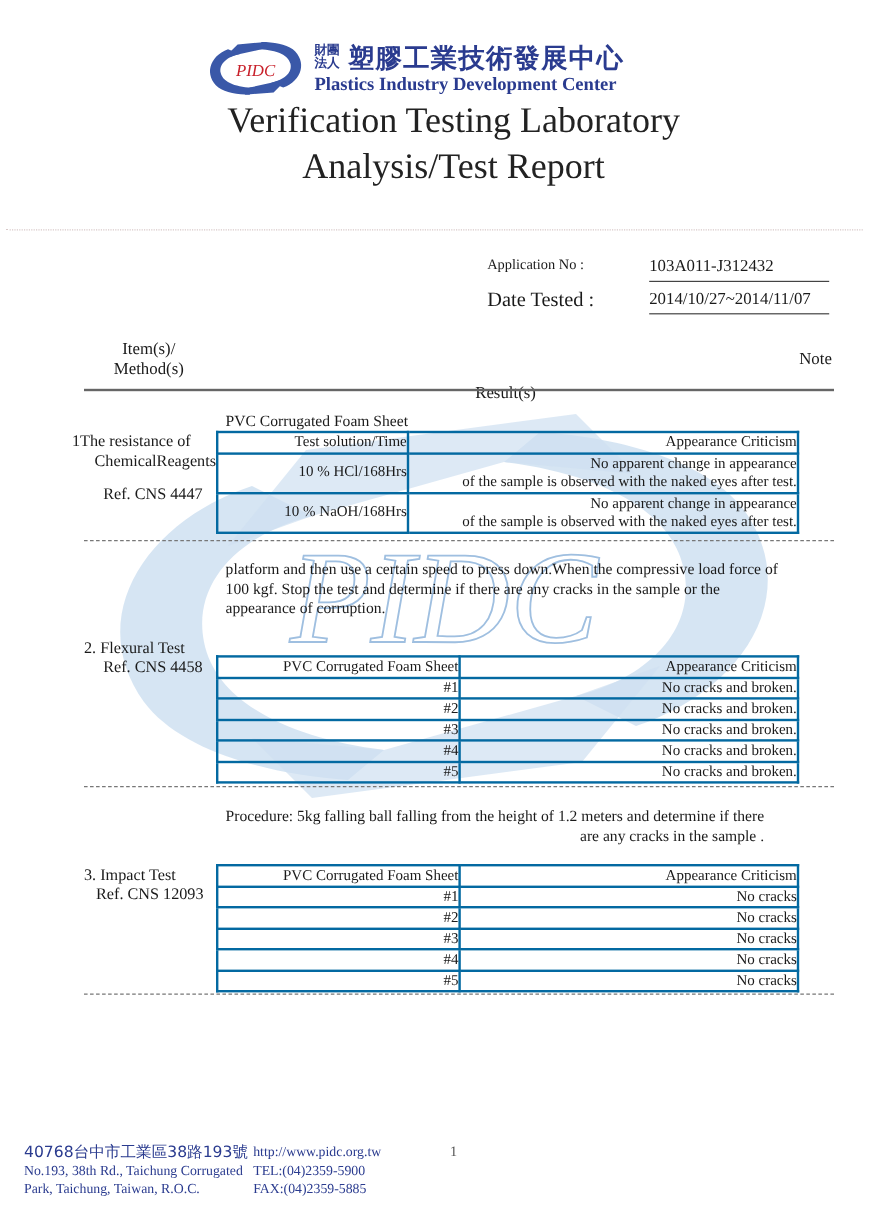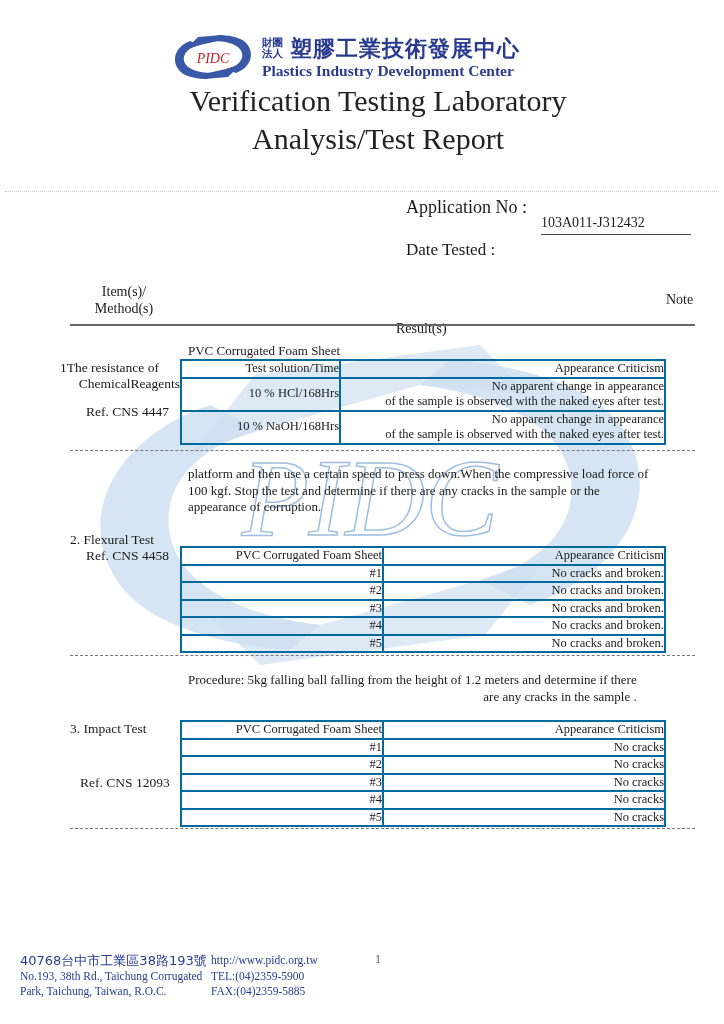--- a/index.html
+++ b/index.html
@@ -11,21 +11,21 @@
 
   
   .logo-mark { left: 168px; top: 33px; width: 90px; height: 48px; }
   .org-label { left: 262px; top: 37px; font-size: 10.5px; line-height: 11px; color: #2a3b8f; font-weight: bold; font-family: "DejaVu Sans", sans-serif; }
   .org-zh { left: 290px; top: 34px; font-size: 22px; font-weight: bold; color: #2a3b8f; letter-spacing: 1px; font-family: "DejaVu Sans", sans-serif; }
   .org-en { left: 262px; top: 62px; font-size: 15.5px; font-weight: bold; color: #2a3b8f; }
   .title1 { left: 0; width: 756px; top: 84px; text-align: center; font-size: 30px; color: #222; }
   .title2 { left: 0; width: 756px; top: 122px; text-align: center; font-size: 30px; color: #222; }
   .top-rule { left: 5px; width: 714px; top: 191px; border-top: 1px dotted #d8c8c8; }
 
-  .app-label { left: 406px; top: 197px; font-size: 18px; }
+  .app-label { left: 406px; top: 213px; font-size: 12px; }
   .app-value { left: 541px; top: 215px; width: 150px; font-size: 14px; padding-bottom: 3px; border-bottom: 1.5px solid #444; }
   .date-label { left: 406px; top: 240px; font-size: 17px; }
   .date-value { left: 541px; top: 242px; width: 150px; font-size: 14px; padding-bottom: 3px; border-bottom: 1.5px solid #444; }
 
   .col-item { left: 80px; top: 283px; width: 88px; text-align: center; font-size: 14px; line-height: 17px; }
   .col-result { left: 396px; top: 292px; font-size: 14px; margin-top: 29px; }
   .col-note { left: 666px; top: 292px; font-size: 14px; }
   .header-rule { left: 70px; width: 625px; top: 324px; border-top: 2px solid #666; }
 
   .dash-rule { left: 70px; width: 625px; border-top: 1px dashed #777; }
@@ -70,20 +70,21 @@
   <div class="abs org-zh">塑膠工業技術發展中心</div>
   <div class="abs org-en">Plastics Industry Development Center</div>
 
   <div class="abs title1">Verification Testing Laboratory</div>
   <div class="abs title2">Analysis/Test  Report</div>
   <div class="abs top-rule"></div>
 
   <div class="abs app-label">Application No :</div>
   <div class="abs app-value">103A011-J312432</div>
   <div class="abs date-label">Date Tested :</div>
+  <div class="abs date-value">2014/10/27~2014/11/07</div>
 
   <div class="abs col-item">
     <div>Item(s)/</div>
     <div>Method(s)</div>
   </div>
   <div class="abs col-result">Result(s)</div>
   <div class="abs col-note">Note</div>
   <div class="abs header-rule"></div>
 
   <div class="abs item-text" style="left:40px; top:360px; width:140px;">
@@ -154,21 +155,21 @@
   </tbody>
     </table>
   <div class="abs dash-rule" style="top:655px;"></div>
 
   <div class="abs proc" style="left:188px; top:672px;text-align:right;">
     <div>Procedure:  5kg falling ball falling from the height of 1.2 meters and determine if there</div>
     <div>are any cracks in the sample .</div>
   </div>
   <div class="abs item-text" style="left:70px; top:721px; text-align:left;">
     <div>3. Impact Test</div>
-    <div style="padding-left:10px;margin-top:38px;">Ref. CNS 12093</div>
+    <div style="padding-left:10px;">Ref. CNS 12093</div>
   </div>
   <table class="t" style="left:180px; top:720px; width:486px;">
     <tbody>
         <tr>
       <td style="width:200px;">PVC Corrugated Foam Sheet</td>
       <td>Appearance Criticism</td>
     </tr>
     <tr>
           <td>#1</td>
           <td>No cracks</td>

